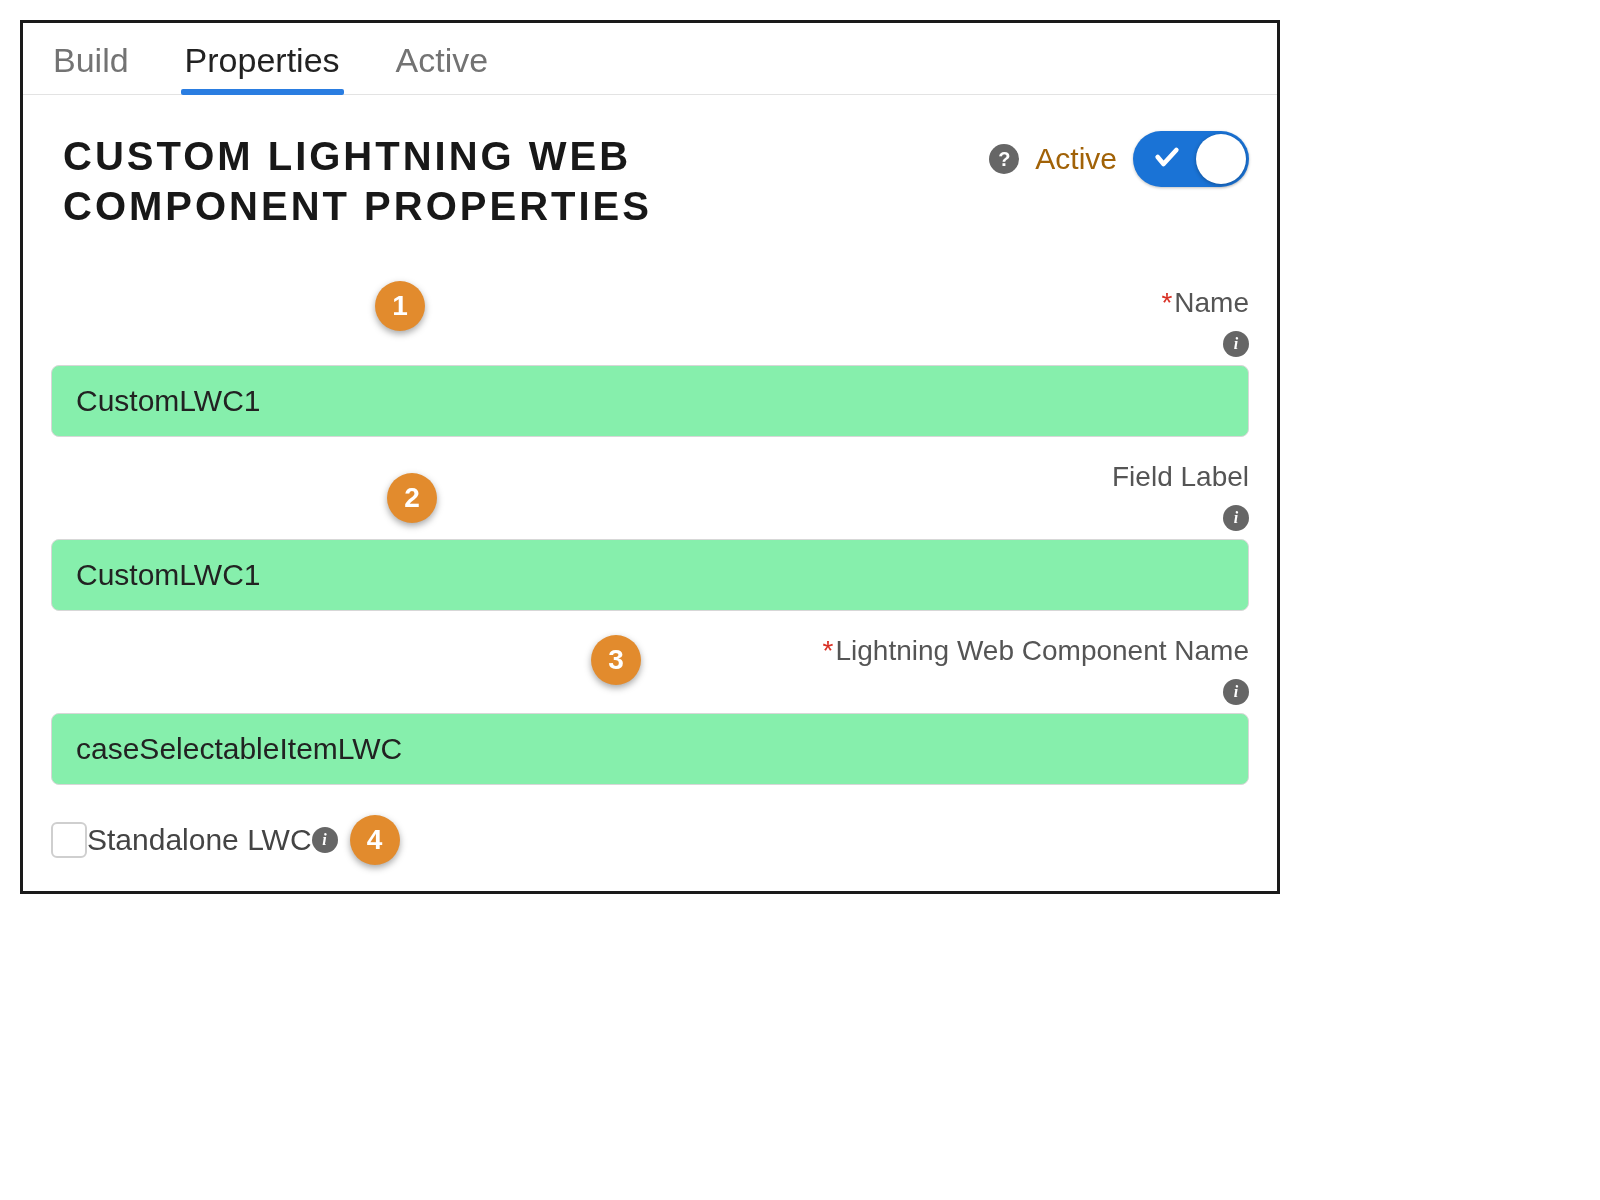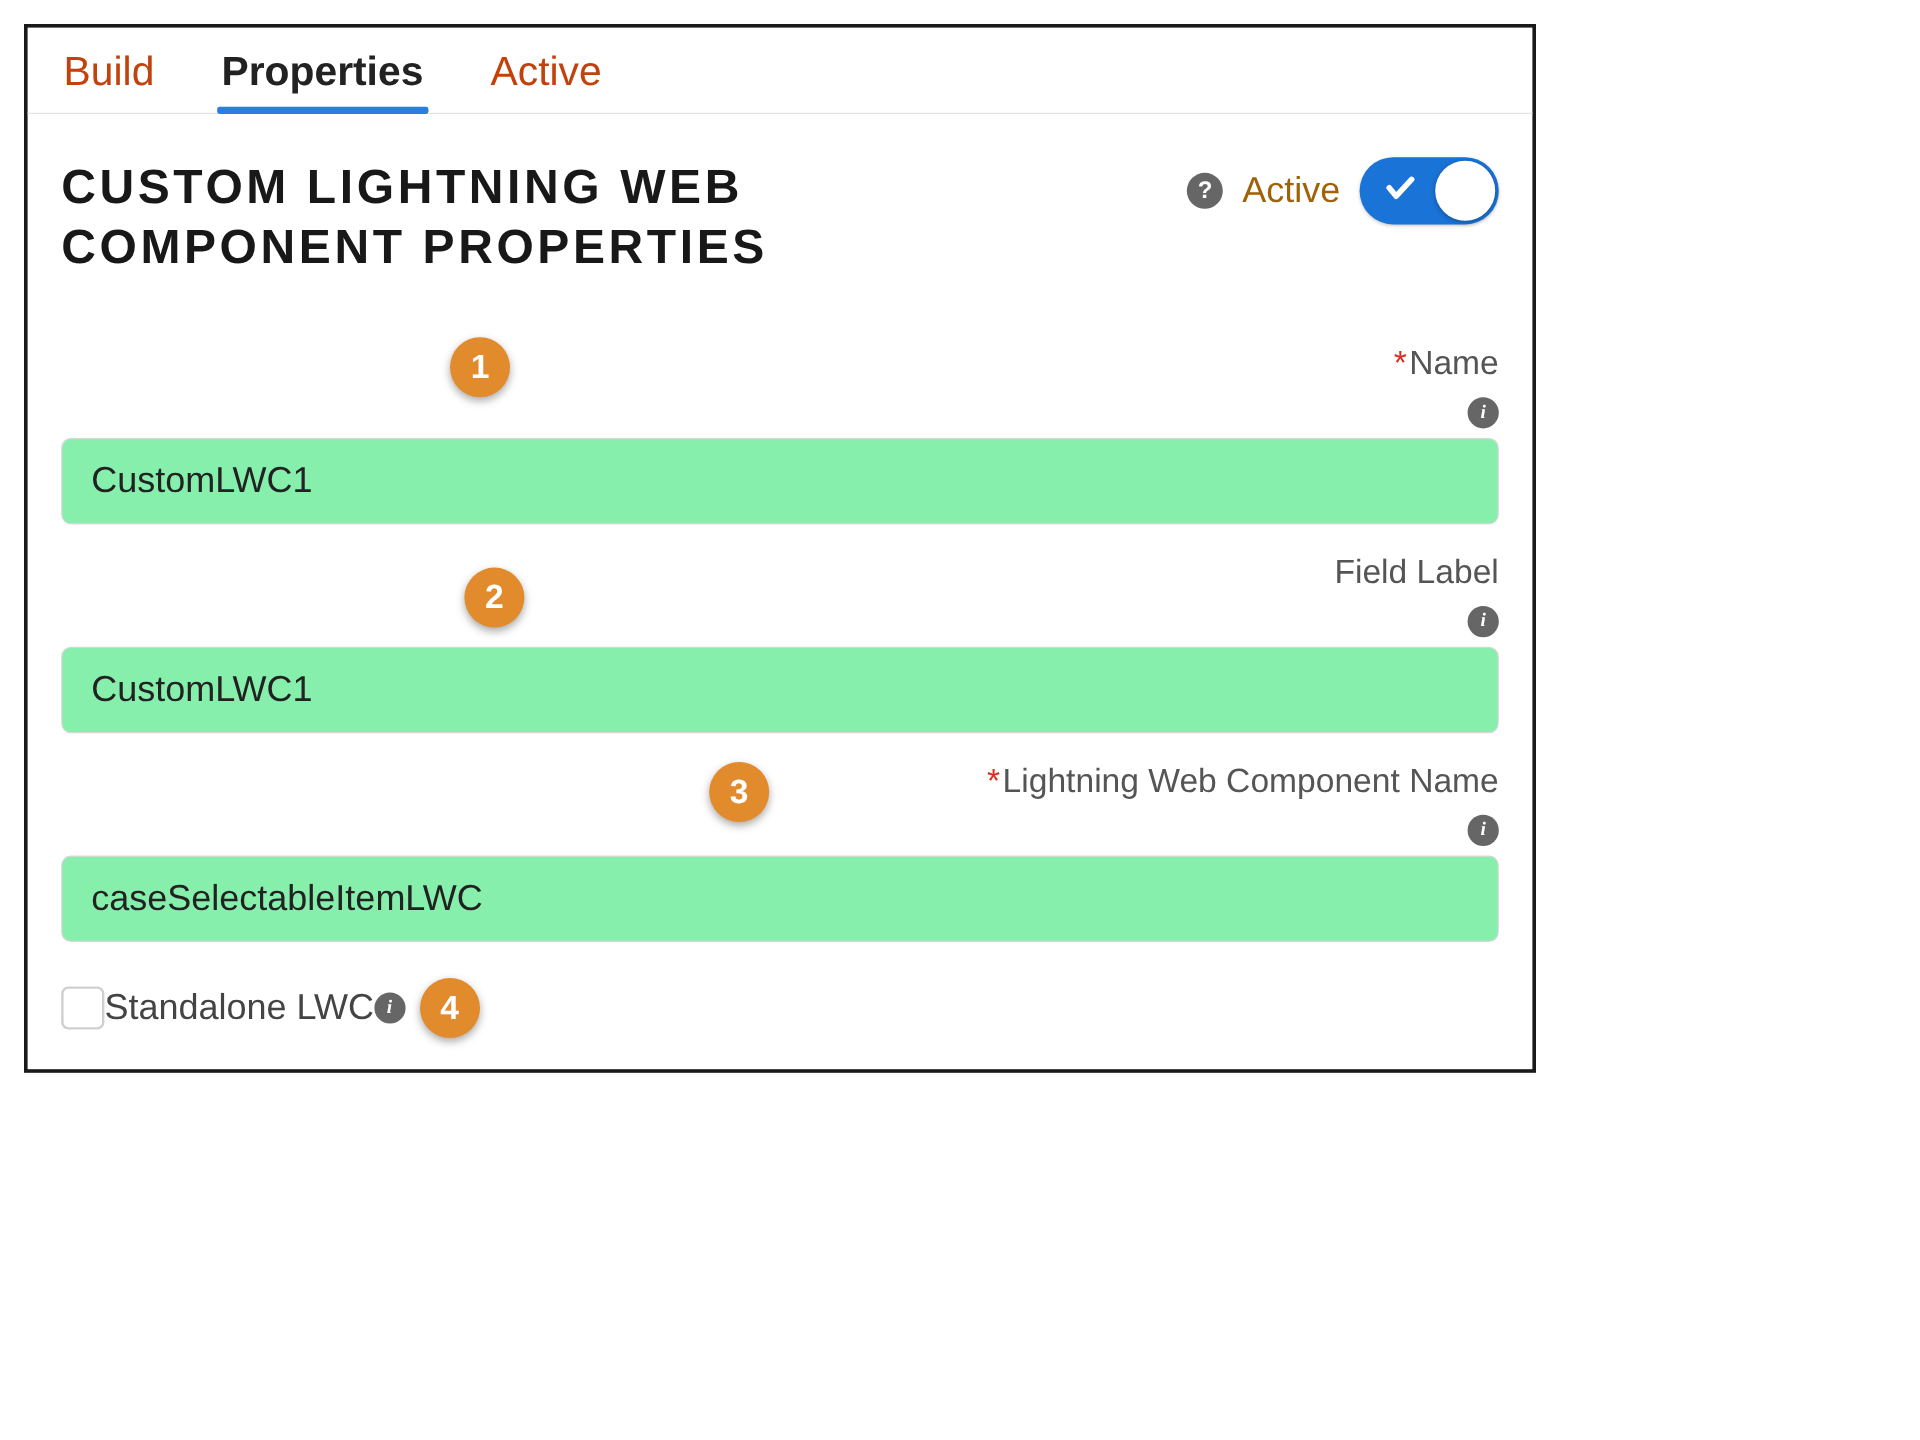--- a/index.html
+++ b/index.html
@@ -16,44 +16,45 @@
   }
   
   .tabs {
     display: flex;
     gap: 56px;
     padding: 18px 30px 0 30px;
     border-bottom: 1px solid #e3e3e3;
   }
   .tab {
     font-size: 34px;
-    color: #c2410c;
+    color: #737373;
     padding-bottom: 14px;
     cursor: pointer;
     position: relative;
   }
   .tab.active {
-    font-weight: 700;
+    font-weight: 400;
     color: #222;
   }
   .tab.active::after {
     content: "";
     position: absolute;
     left: -4px; right: -4px; bottom: -1px;
     height: 6px;
     background: #2a7de1;
     border-radius: 2px;
   }
   
   .content { padding: 36px 28px 26px 28px; }
   .header-row {
     display: flex;
     justify-content: space-between;
     align-items: flex-start;
     margin-bottom: 56px;
+    margin-left: 12px;
   }
   .page-title {
     font-size: 40px;
     font-weight: 700;
     letter-spacing: 3px;
     color: #181818;
     line-height: 1.25;
     max-width: 740px;
     text-transform: uppercase;
   }

